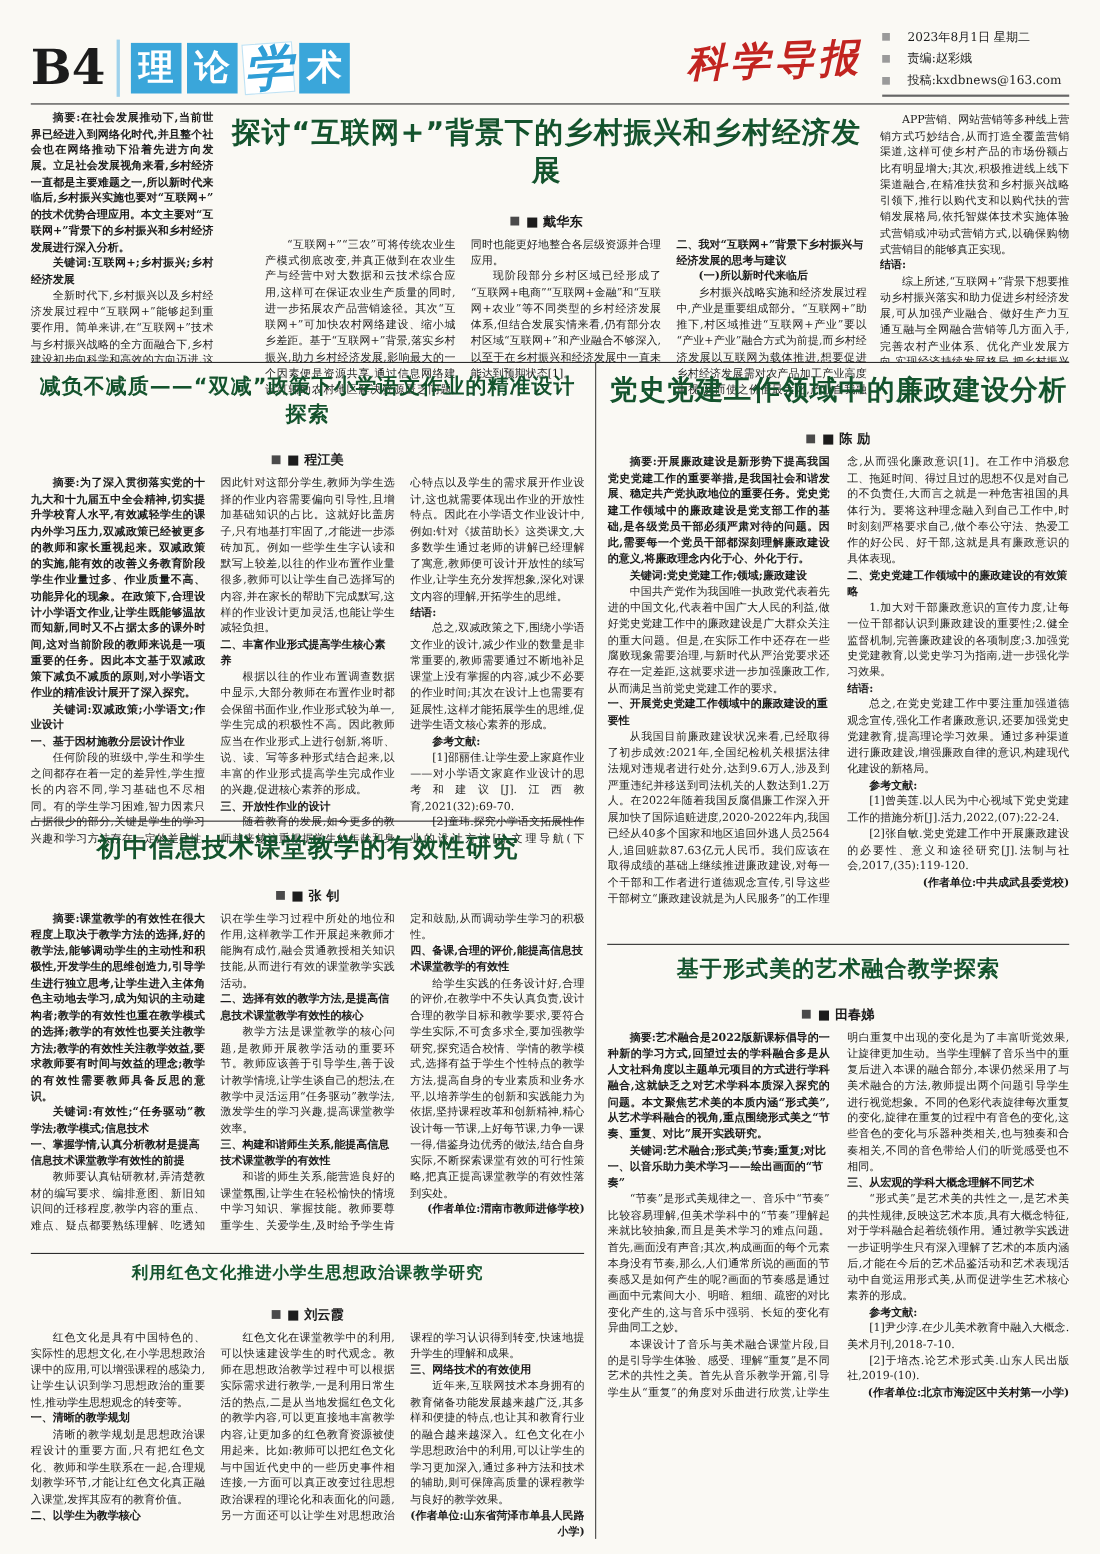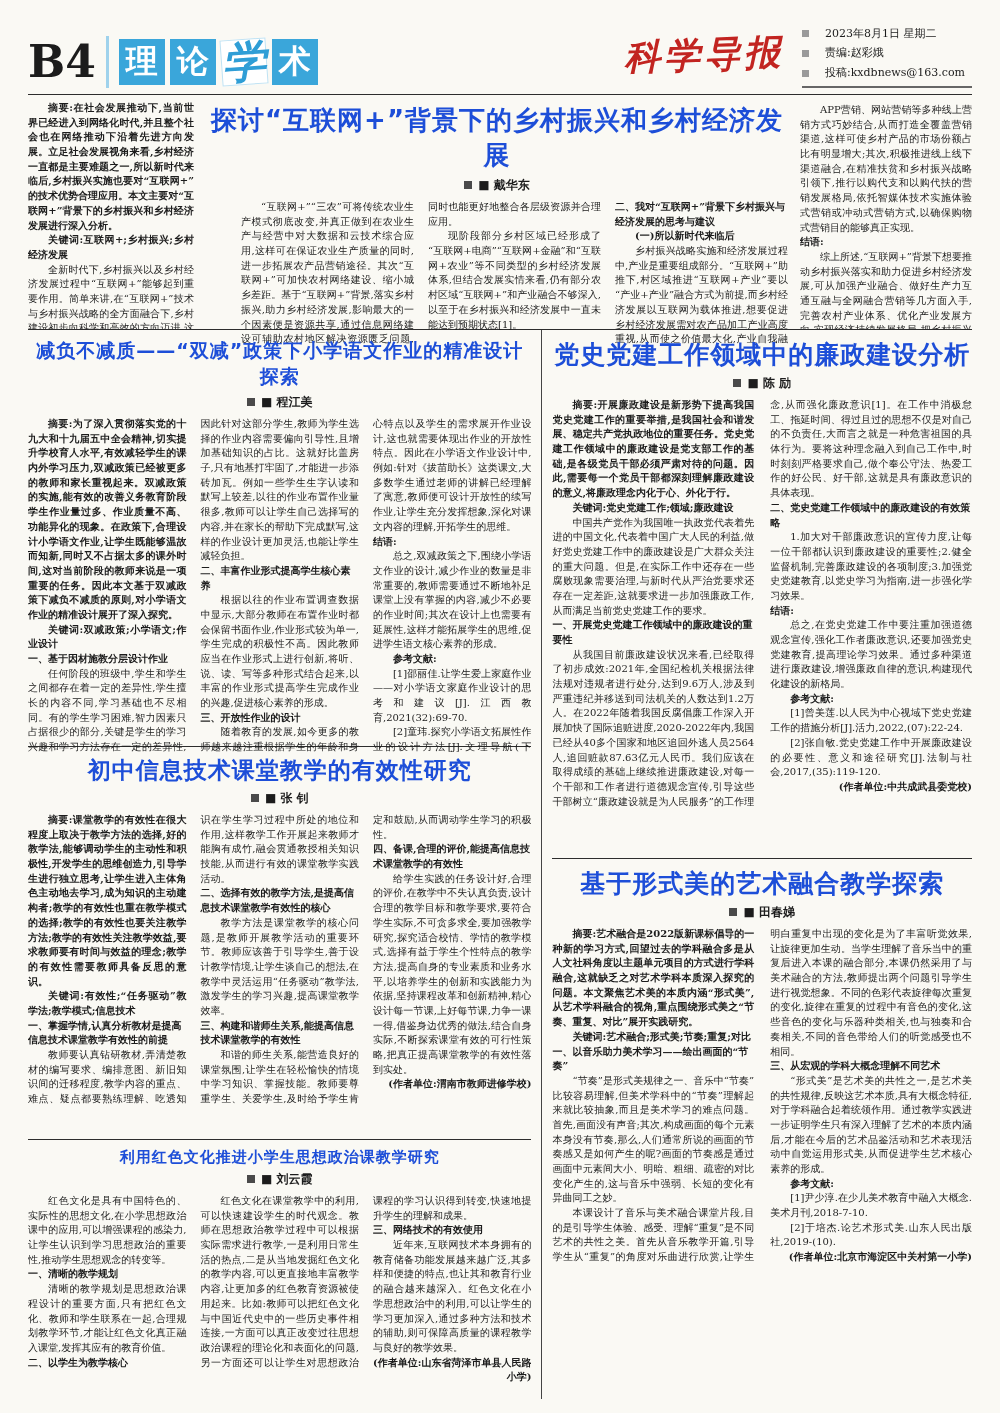--- a/index.html
+++ b/index.html
@@ -27,22 +27,22 @@
   .brand {
     color:#c22420; font-size:36px; font-weight:bold; font-style:italic;
     letter-spacing:4px; font-family:"DejaVu Serif","Liberation Serif",serif;
     transform:rotate(-2deg);
   }
   .issue-block { font-size:11px; line-height:1.8; border-bottom:2px solid #666; padding-bottom:3px; min-width:170px; }
   .issue-block .row { display:flex; align-items:center; gap:16px; }
   .sq { width:7px; height:7px; background:#9a9a9a; display:inline-block; flex:none; }
   .head-rule { border-top:1px solid #2d2d2d; margin-top:6px; }
   
-  .a-title { text-align:center; font-weight:bold; font-family:"DejaVu Sans","Liberation Sans",sans-serif; color:#1d4ed8; letter-spacing:1px; }
-  .byline { text-align:center; font-size:12px; font-weight:bold; margin:4px 0 6px 0; }
+  .a-title { text-align:center; font-weight:bold; font-family:"DejaVu Sans","Liberation Sans",sans-serif; color:#14532d; letter-spacing:1px; }
+  .byline { text-align:center; font-size:12px; font-weight:bold; margin:20px 0 6px 0; }
   .byline .bsq { display:inline-block; width:8px; height:8px; background:#4a4a4a; margin-right:6px; }
   .body-txt { font-size:10px; line-height:1.47; text-align:justify; overflow:hidden; }
   .cols-3 { column-count:3; column-gap:14px; }
   .cols-2 { column-count:2; column-gap:16px; }
   .c-para, .c-ref { text-indent:2em; }
   .c-abstract, .c-keywords { font-weight:bold; text-indent:2em; }
   .c-subhead { font-weight:bold; text-align:left; }
   .c-subhead2 { font-weight:bold; text-indent:2em; }
   .c-refhead { font-weight:bold; text-indent:2em; }
   .c-unit { text-align:right; font-weight:bold; }
@@ -61,21 +61,21 @@
   .art2 { height:416px; padding-top:8px; }
   .art2 .a-title { font-size:19px; }
   .art2 .body-txt { height:346px; }
   .art3 { height:528px; padding-top:8px; }
   .art3 .a-title { font-size:25px; }
   .art3 .body-txt { height:452px; }
   .art4 { height:392px; padding-top:8px; }
   .art4 .a-title { font-size:23px; }
   .art4 .body-txt { height:326px; }
   .art5 { height:540px; padding-top:8px; }
-  .art5 .a-title { font-size:25px; }
+  .art5 .a-title { font-size:20px; }
   .art5 .body-txt { height:448px; }
   .art6 { height:256px; padding-top:8px; }
   .art6 .a-title { font-size:15px; }
   .art6 .body-txt { height:192px; }
 </style>
 </head>
 <body>
 
 <div class="page">
 

